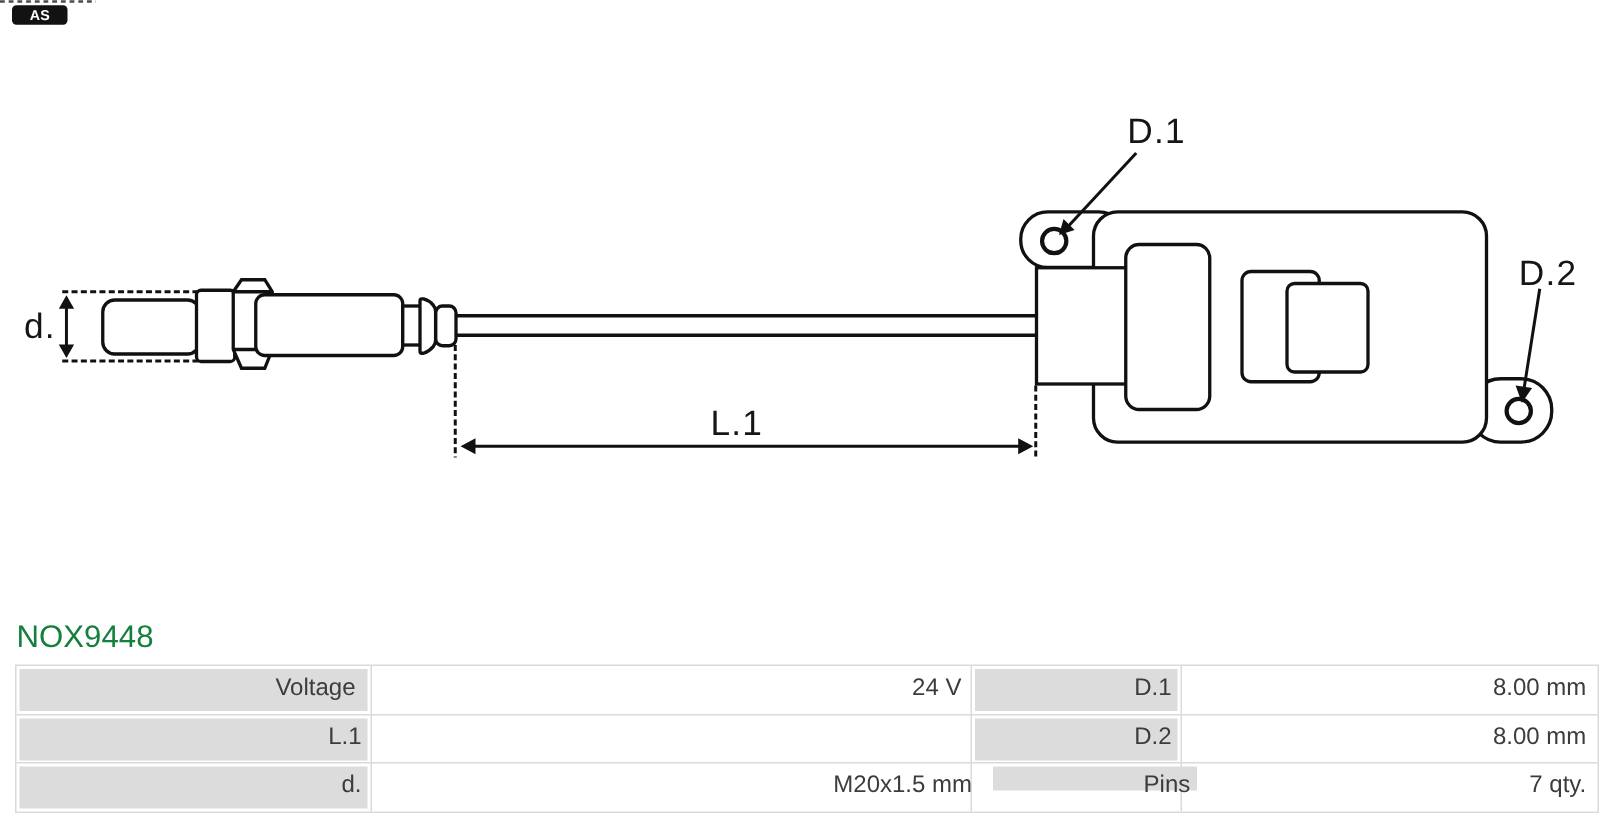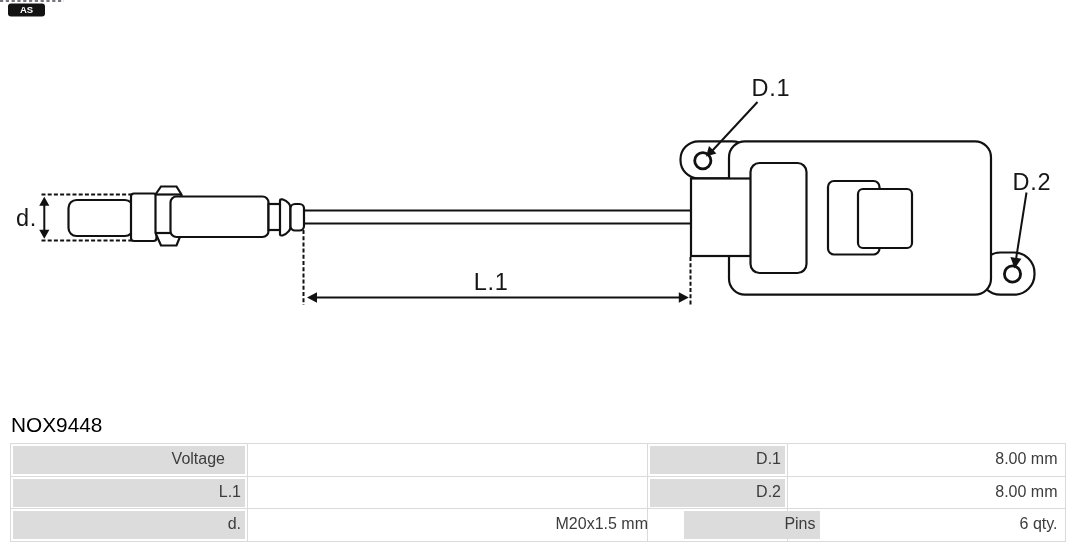--- a/index.html
+++ b/index.html
@@ -82,37 +82,38 @@
     <path d="M1014.6 268.6 L1010.4 257 L1021.4 258.7 Z" fill="#111"></path>
 
     <g font-family="Liberation Sans" font-size="23.5" fill="#161616" letter-spacing="0.8">
       <text x="16" y="225.5">d.</text>
       <text x="491.2" y="290" text-anchor="middle">L.1</text>
       <text x="751.5" y="95.5">D.1</text>
       <text x="1012.5" y="190">D.2</text>
     </g>
   </svg>
 
-  <div style="position:absolute;left:11px;top:411.4px;height:28px;line-height:28px;font-size:20.8px;color:#000000;">NOX9448</div>
+  <div style="position:absolute;left:11px;top:411.4px;height:28px;line-height:28px;font-size:20.8px;color:#15803d;">NOX9448</div>
 
   <div style="position:absolute;left:10px;top:443px;width:1053.5px;height:96.5px;border:1px solid #dadada;background:#fff;">
     <div class="hline" style="top:32.2px;"></div>
     <div class="hline" style="top:64.2px;"></div>
     <div class="vline" style="left:235.6px;"></div>
     <div class="vline" style="left:636.3px;"></div>
     <div class="vline" style="left:775.6px;"></div>
 
-    <div class="cell gray" style="left:1.5px;top:2px;width:232.5px;height:28px;padding-right:20px;">Voltage</div>
+    <div class="cell gray" style="left:1.5px;top:2px;width:232.5px;height:28px;padding-right:8px;">Voltage</div>
     <div class="cell gray" style="left:1.5px;top:34.5px;width:232.5px;height:28px;padding-right:4px;">L.1</div>
     <div class="cell gray" style="left:1.5px;top:66.5px;width:232.5px;height:28px;padding-right:4px;">d.</div>
 
+    <div class="cell" style="left:236px;top:2px;width:401px;height:28px;padding-right:7px;">24 V</div>
     <div class="cell" style="left:236px;top:66.5px;width:401px;height:28px;padding-right:0;">M20x1.5 mm</div>
 
     <div class="cell gray" style="left:638.5px;top:2px;width:135.5px;height:28px;padding-right:4px;">D.1</div>
     <div class="cell gray" style="left:638.5px;top:34.5px;width:135.5px;height:28px;padding-right:4px;">D.2</div>
-    <div class="cell gray" style="left:673px;top:66.5px;width:135.5px;height:28px;padding-right:4px;">Pins</div>
+    <div class="cell gray" style="left:651px;top:66.5px;width:135.5px;height:16px;padding-right:4px;">Pins</div>
 
     <div class="cell" style="left:775.5px;top:2px;width:278px;height:28px;padding-right:7px;">8.00 mm</div>
     <div class="cell" style="left:775.5px;top:34.5px;width:278px;height:28px;padding-right:7px;">8.00 mm</div>
-    <div class="cell" style="left:775.5px;top:66.5px;width:278px;height:28px;padding-right:7px;">6 qty.</div>
+    <div class="cell" style="left:775.5px;top:66.5px;width:278px;height:28px;padding-right:7px;">7 qty.</div>
   </div>
 
 </div>
 
 </body></html>

